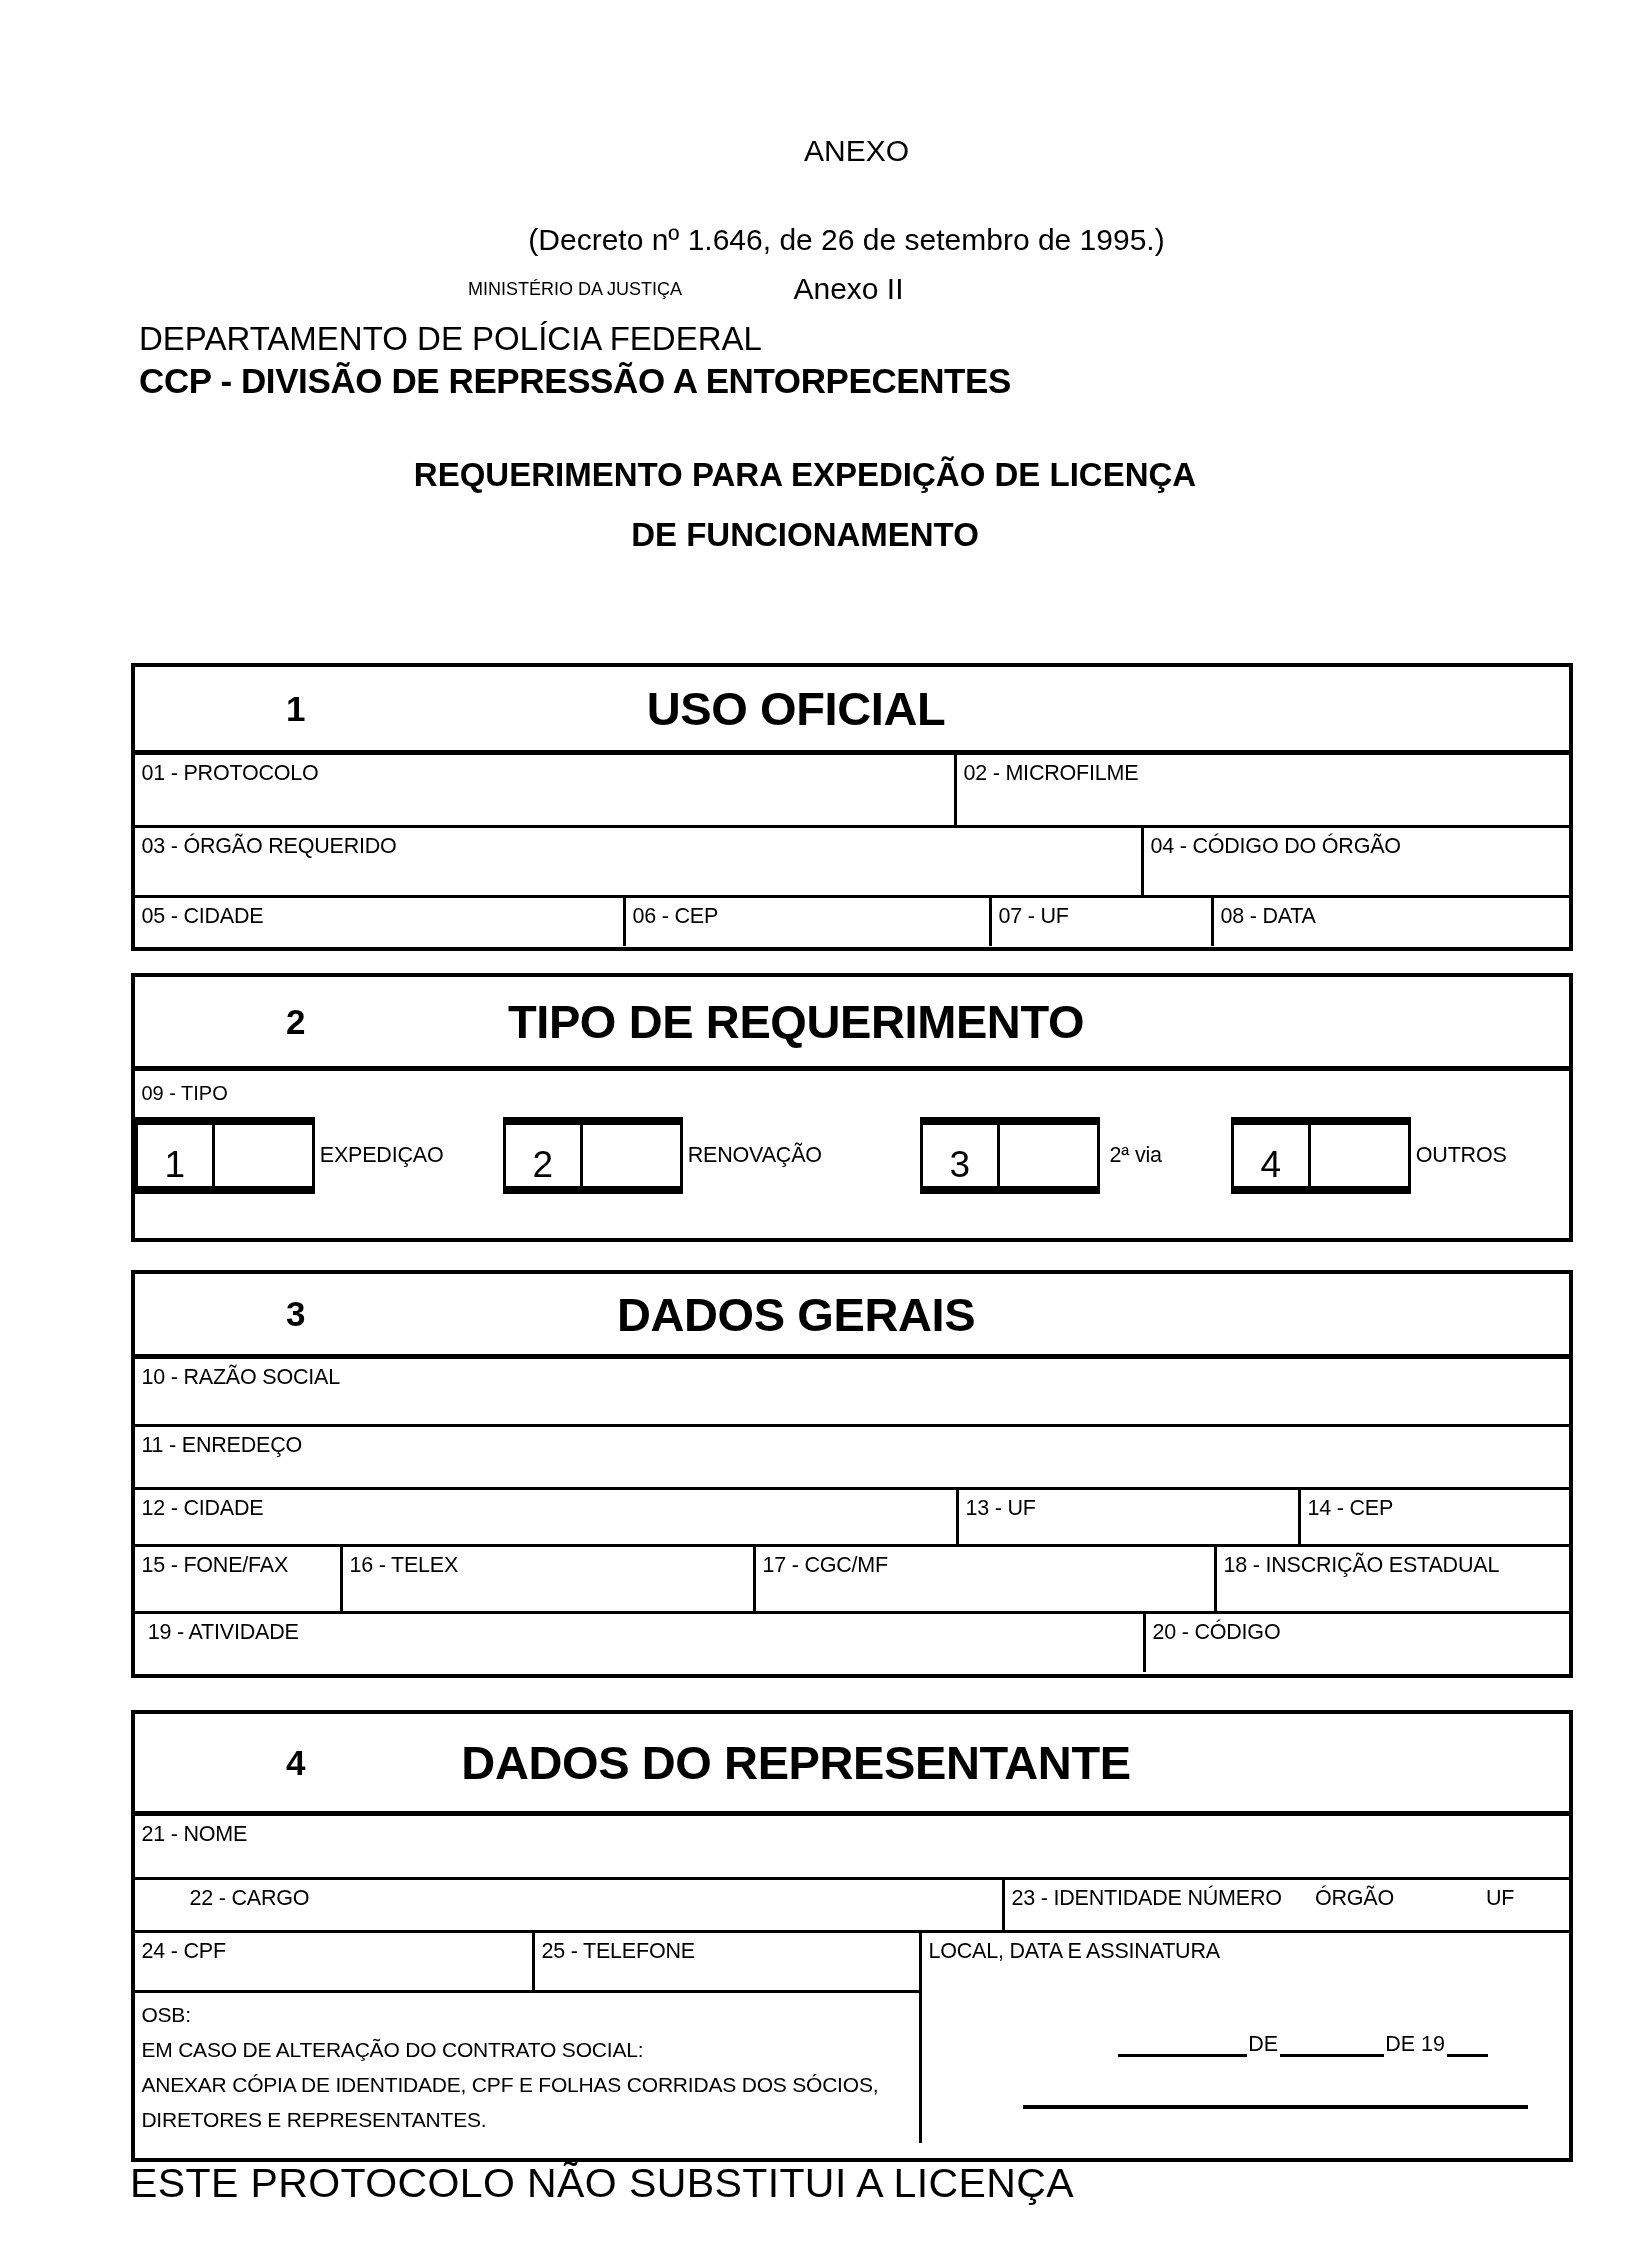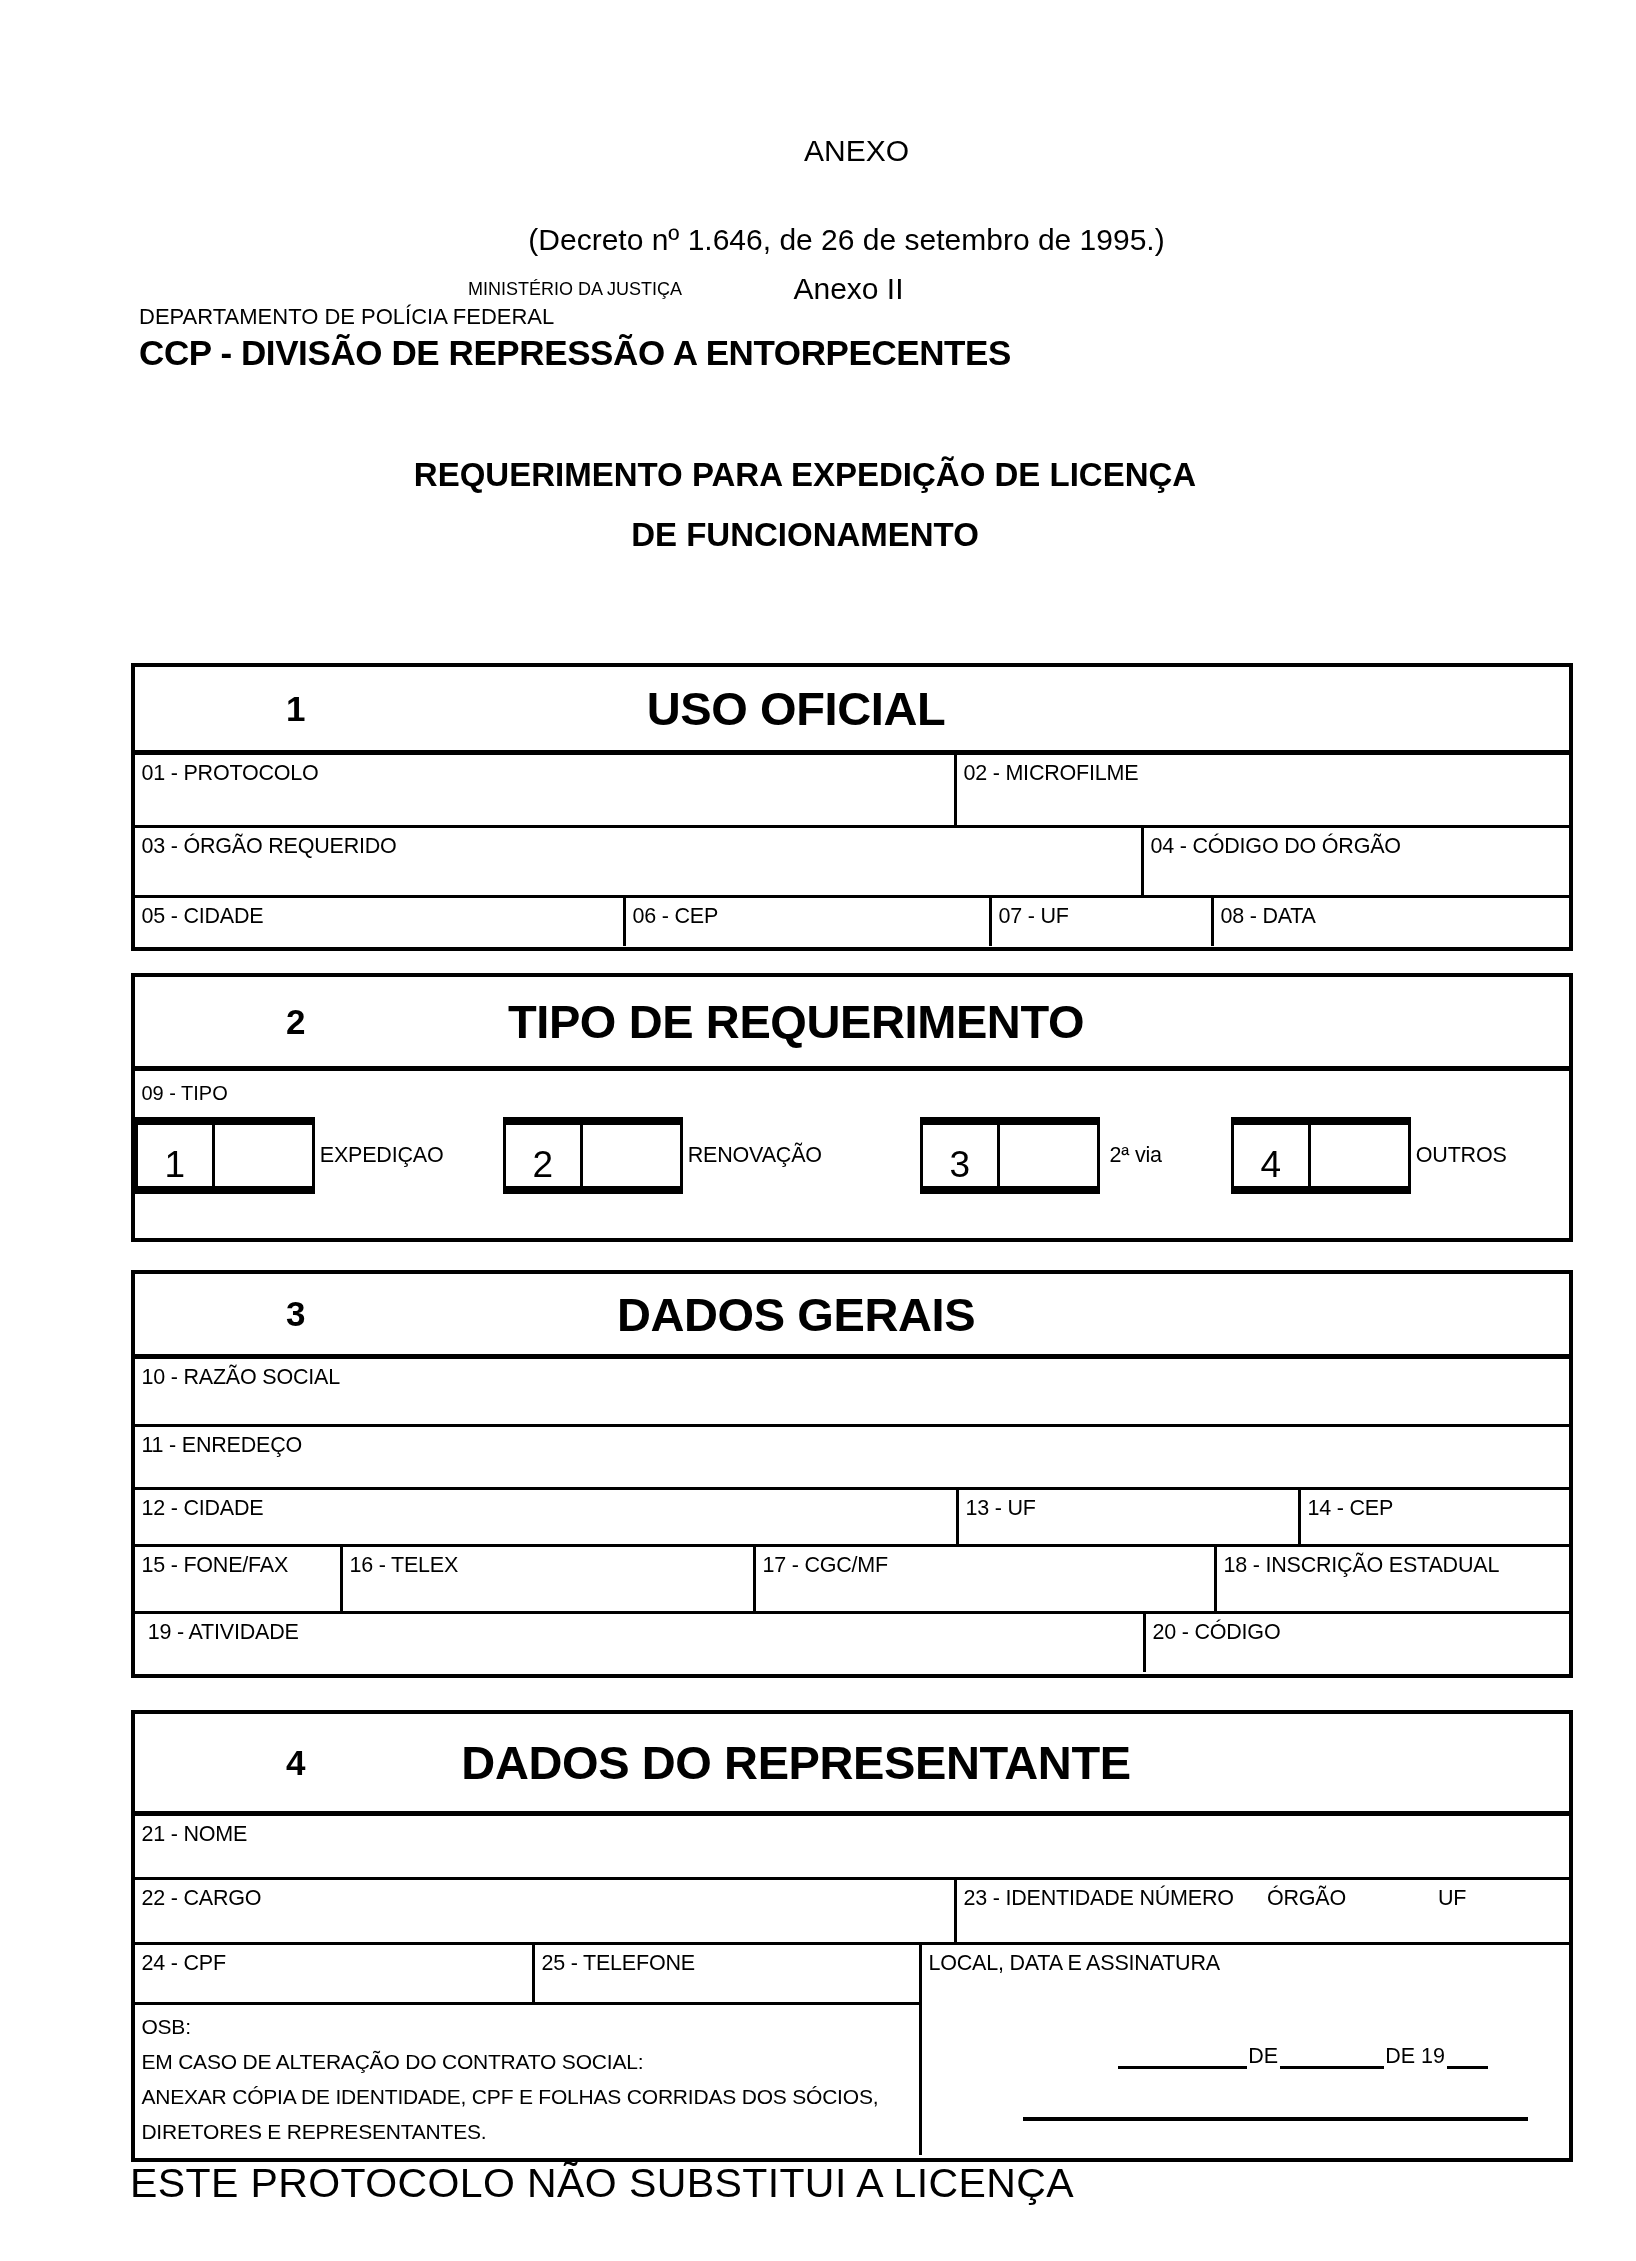--- a/index.html
+++ b/index.html
@@ -7,21 +7,21 @@
   .page{position:relative;width:1637px;height:2261px;background:#fff;color:#000;
         font-family:"Liberation Sans","DejaVu Sans",sans-serif;overflow:hidden;}
 
   .hline{position:absolute;left:0;width:100%;text-align:center;white-space:nowrap;}
   .anexo{top:134px;font-size:30px;padding-left:76px;}
   .decreto{top:223px;font-size:30px;padding-left:56px;}
   .anexo2{top:272px;font-size:30px;padding-left:60px;}
 
   .agency{position:absolute;left:139px;top:279px;}
   .agency .a1{font-size:18px;text-align:center;}
-  .agency .a2{font-size:22px;margin-top:4px;}
+  .agency .a2{font-size:33px;margin-top:20px;}
   .agency .a3{font-size:35px;font-weight:bold;margin-top:3.2px;letter-spacing:-0.4px;}
 
   .form-title{position:absolute;left:0;width:100%;text-align:center;font-size:33px;
               font-weight:bold;white-space:nowrap;padding-right:27px;}
   .ft1{top:456px;} .ft2{top:516px;}
 
   .sec{position:absolute;left:131px;width:1442px;border:4.8px solid #000;background:#fff;overflow:hidden;}
   .sec-head{position:relative;display:flex;align-items:center;justify-content:center;
             border-bottom:5.6px solid #000;padding-right:112px;}
   .sec-num{position:absolute;left:151px;font-size:35px;font-weight:bold;}
@@ -212,21 +212,21 @@
   <div class="sec" style="top:1710px;height:452px;">
     <div class="sec-head" style="height:102px;">
       <span class="sec-num">4</span>
       <span class="sec-title">DADOS DO REPRESENTANTE</span>
     </div>
     <div class="frow" style="height:61px;">
       <div class="cell grow">
         <span class="lbl">21 - NOME</span>
       </div>
     </div>
-    <div class="frow" style="height:65px;">
+    <div class="frow" style="height:53px;padding-left:48px;">
       <div class="cell" style="width:784px;">
         <span class="lbl">22 - CARGO</span>
       </div>
       <div class="cell grow">
         <span class="o23" style="left:6.4px;">23 - IDENTIDADE NÚMERO</span>
         <span class="o23" style="left:310px;">ÓRGÃO</span>
         <span class="o23" style="left:481px;">UF</span>
       </div>
     </div>
     <div class="s4-bottom">

